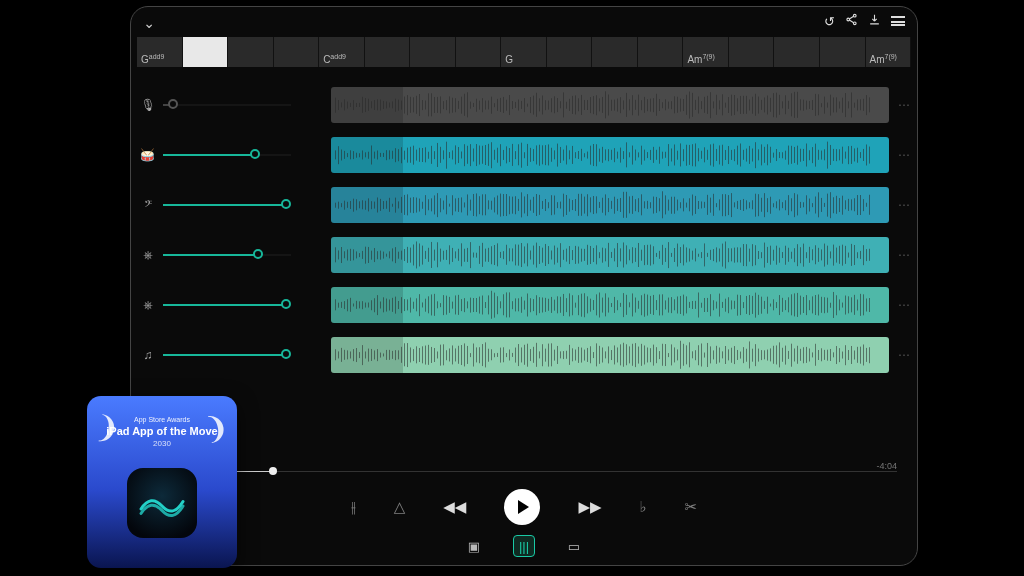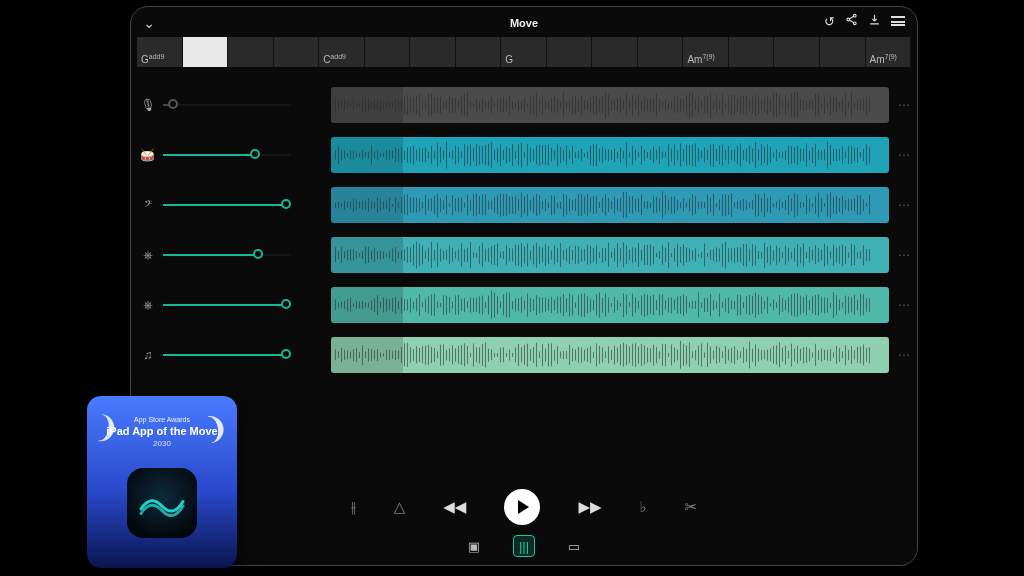--- a/index.html
+++ b/index.html
@@ -66,21 +66,20 @@
     margin:20px auto 0; display:flex; align-items:center; justify-content:center; position:relative;}
   .app-icon svg{width:46px;height:30px;}
 </style>
 </head>
 <body>
 
 <div class="device">
 
   <div class="topbar">
     <span class="chev">⌄</span>
-    <div class="title">Move</div>
     <div class="top-actions">
       <span>↺</span>
       <span>
         <svg width="13" height="13" viewBox="0 0 24 24" fill="none" stroke="#ddd" stroke-width="2">
             <circle cx="6" cy="12" r="2.5"></circle>
             <circle cx="18" cy="5" r="2.5"></circle>
             <circle cx="18" cy="19" r="2.5"></circle>
             <path d="M8 11l8-5M8 13l8 5"></path>
           </svg>
       </span>
@@ -1277,20 +1276,26 @@
             <span style="left: 529px; height: 17.3233px;"></span>
             <span style="left: 532px; height: 20.964px;"></span>
             <span style="left: 535px; height: 13.7929px;"></span>
             <span style="left: 538px; height: 16.4492px;"></span>
           </div>
         </div>
         <div class="dots">⋯</div>
       </div>
     </div>
 
+  <div class="timeline">
+    <div class="tl-line"></div>
+    <div class="tl-prog" id="tlprog" style="width: 14%;"></div>
+    <div class="tl-knob" id="tlknob" style="left: 14%;"></div>
+    <div class="tl-time">-4:04</div>
+  </div>
 
   <div class="transport">
     <span class="tbtn faded">⫲</span>
     <span class="tbtn faded">△</span>
     <span class="tbtn">◀◀</span>
     <div class="playbtn">
         <div class="playtri"></div>
       </div>
     <span class="tbtn">▶▶</span>
     <span class="tbtn faded">♭</span>

